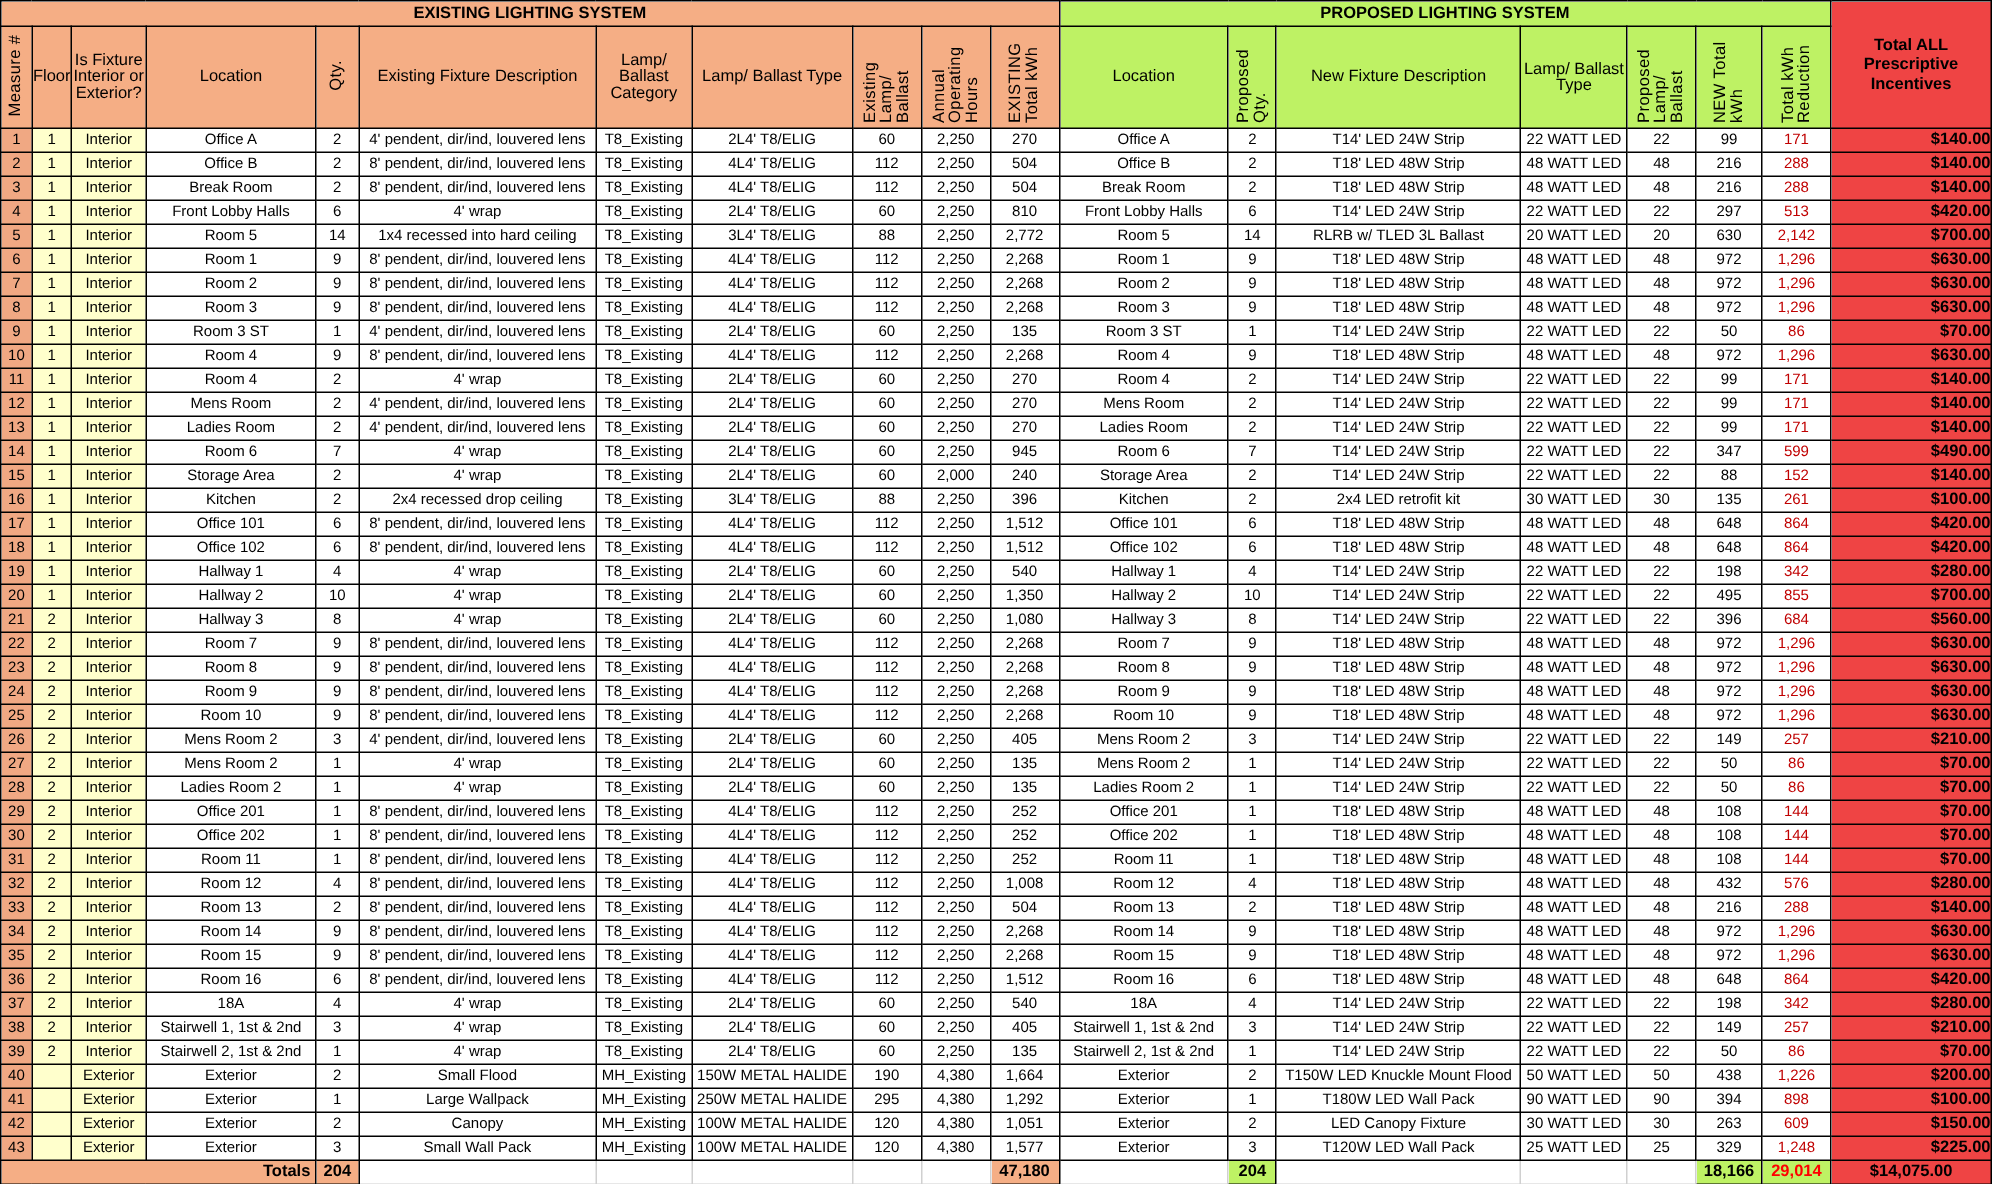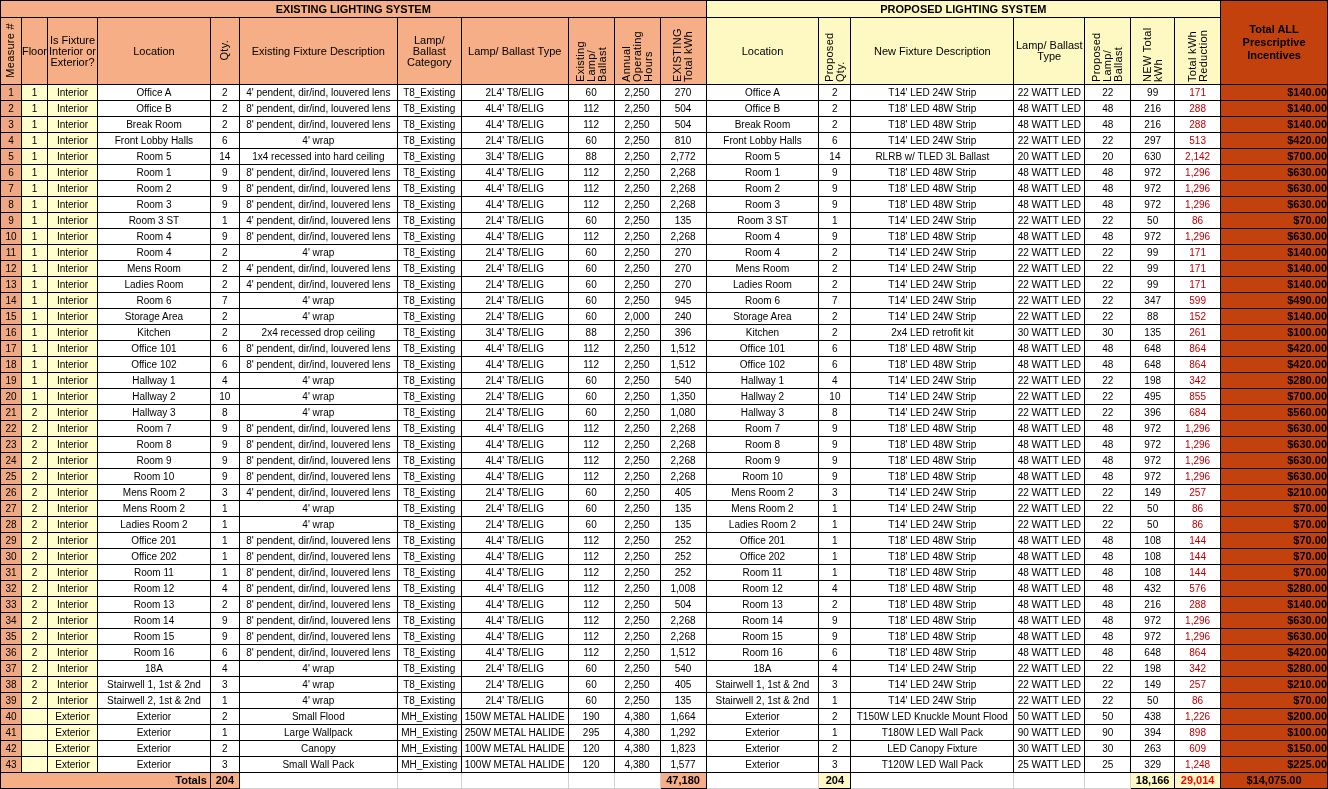--- a/index.html
+++ b/index.html
@@ -1,21 +1,21 @@
 <!DOCTYPE html>
 <html><head>
 <meta charset="utf-8">
 <style>
   html, body { margin:0; padding:0; background:#ffffff; }
   body { width:1328px; height:789px; overflow:hidden; font-family:"Liberation Sans", sans-serif; font-size:10px; color:#000; }
   table { border-collapse:collapse; table-layout:fixed; position:absolute; left:0; top:0; }
   td, th { border:1px solid #000; padding:0; text-align:center; white-space:nowrap; overflow:hidden; height:15px; line-height:15px; font-weight:normal; }
   .ex { background:#f4b183; background:#f5ae85; }
-  .pr { background:#fef9c3; }
-  .inc { background:#c2410c; }
+  .pr { background:#bef264; }
+  .inc { background:#ef4444; }
   .floor { background:#ffffcc; }
   .meas { background:#f0a883; }
   .title { font-weight:bold; font-size:11px; height:16px; line-height:16px; }
   .hdr { height:66px; line-height:11px; white-space:normal; font-size:11px; }
   .rot { writing-mode:vertical-rl; transform:rotate(180deg); display:inline-block; white-space:normal; text-align:left; line-height:11px; max-height:64px; letter-spacing:0.3px; }
   .red { color:#c00000; }
   .inc-hdr { font-weight:bold; font-size:11px; line-height:13px; }
   .inc-cell { font-weight:bold; font-size:11px;text-align:right; }
   .tot { font-weight:bold; font-size:11px;margin-top:36px; }
   .totrow td { border-top:1px solid #000; }
@@ -939,21 +939,21 @@
         <td class="meas">42</td>
         <td class="floor"></td>
         <td class="floor">Exterior</td>
         <td>Exterior</td>
         <td>2</td>
         <td>Canopy</td>
         <td>MH_Existing</td>
         <td>100W METAL HALIDE</td>
         <td>120</td>
         <td>4,380</td>
-        <td>1,823</td>
+        <td>1,051</td>
         <td>Exterior</td>
         <td>2</td>
         <td>LED Canopy Fixture</td>
         <td>30 WATT LED</td>
         <td>30</td>
         <td>263</td>
         <td class="red">609</td>
         <td class="inc inc-cell">$150.00</td>
       </tr>
       <tr>

